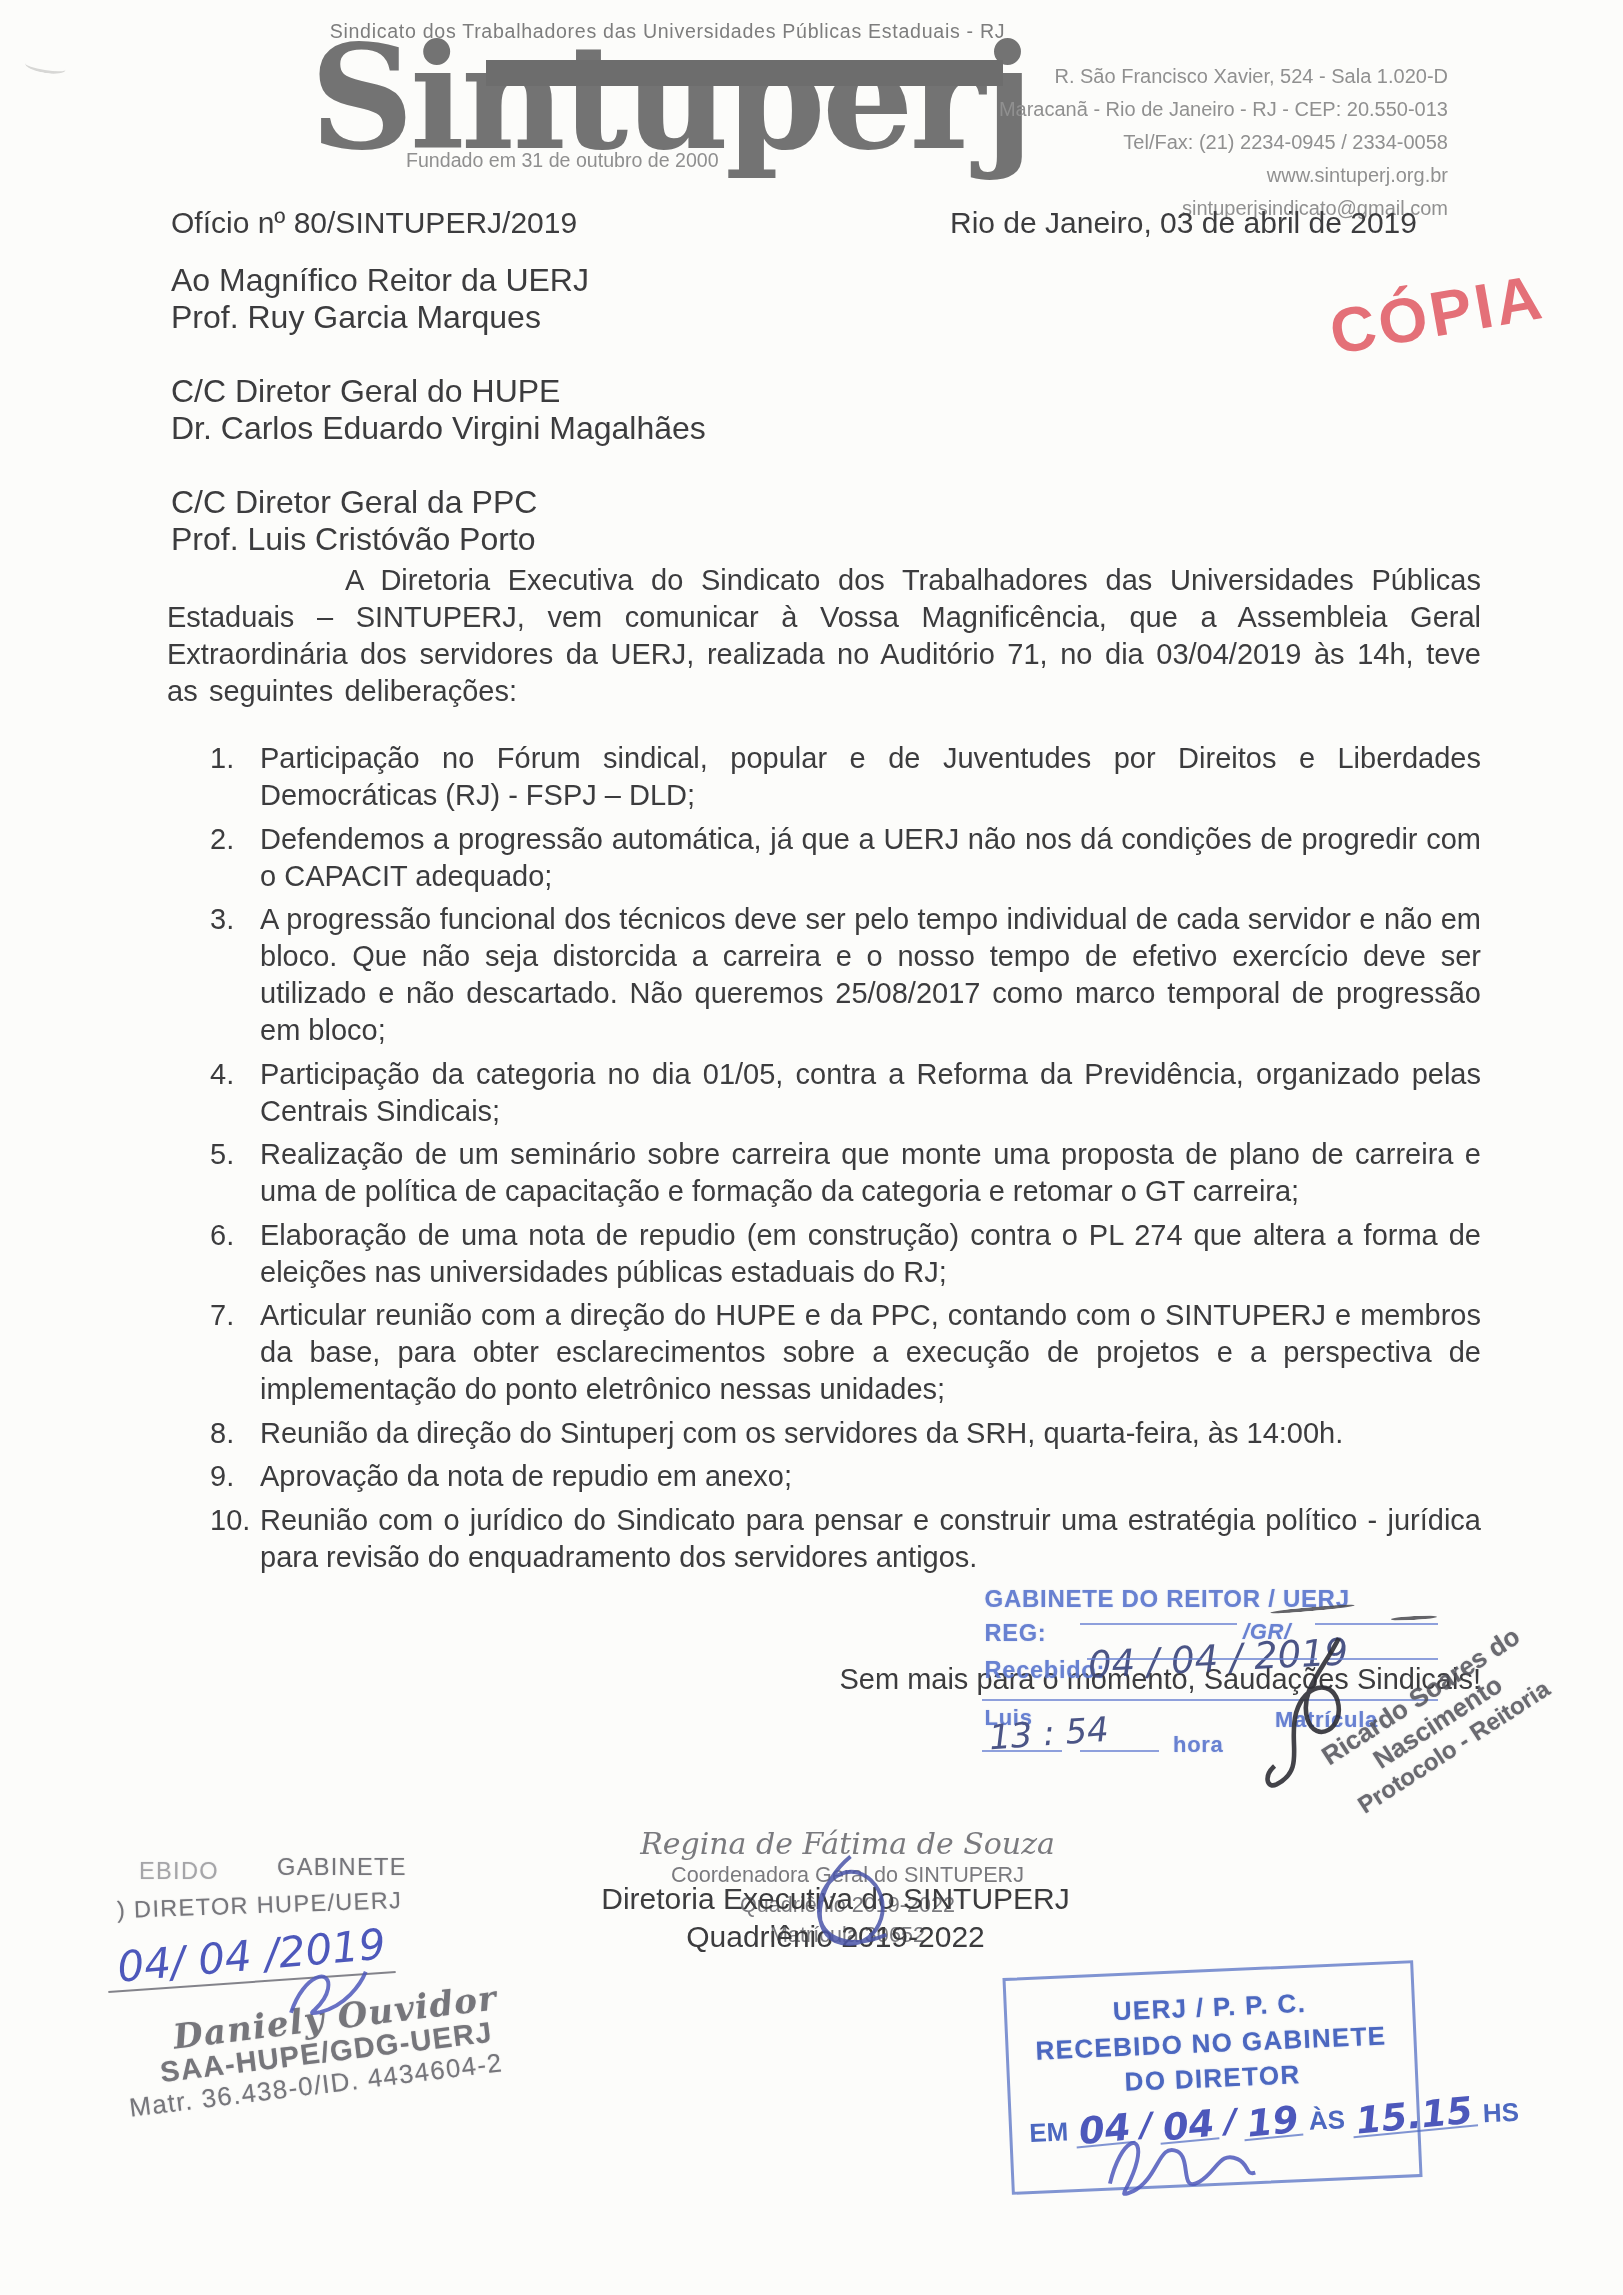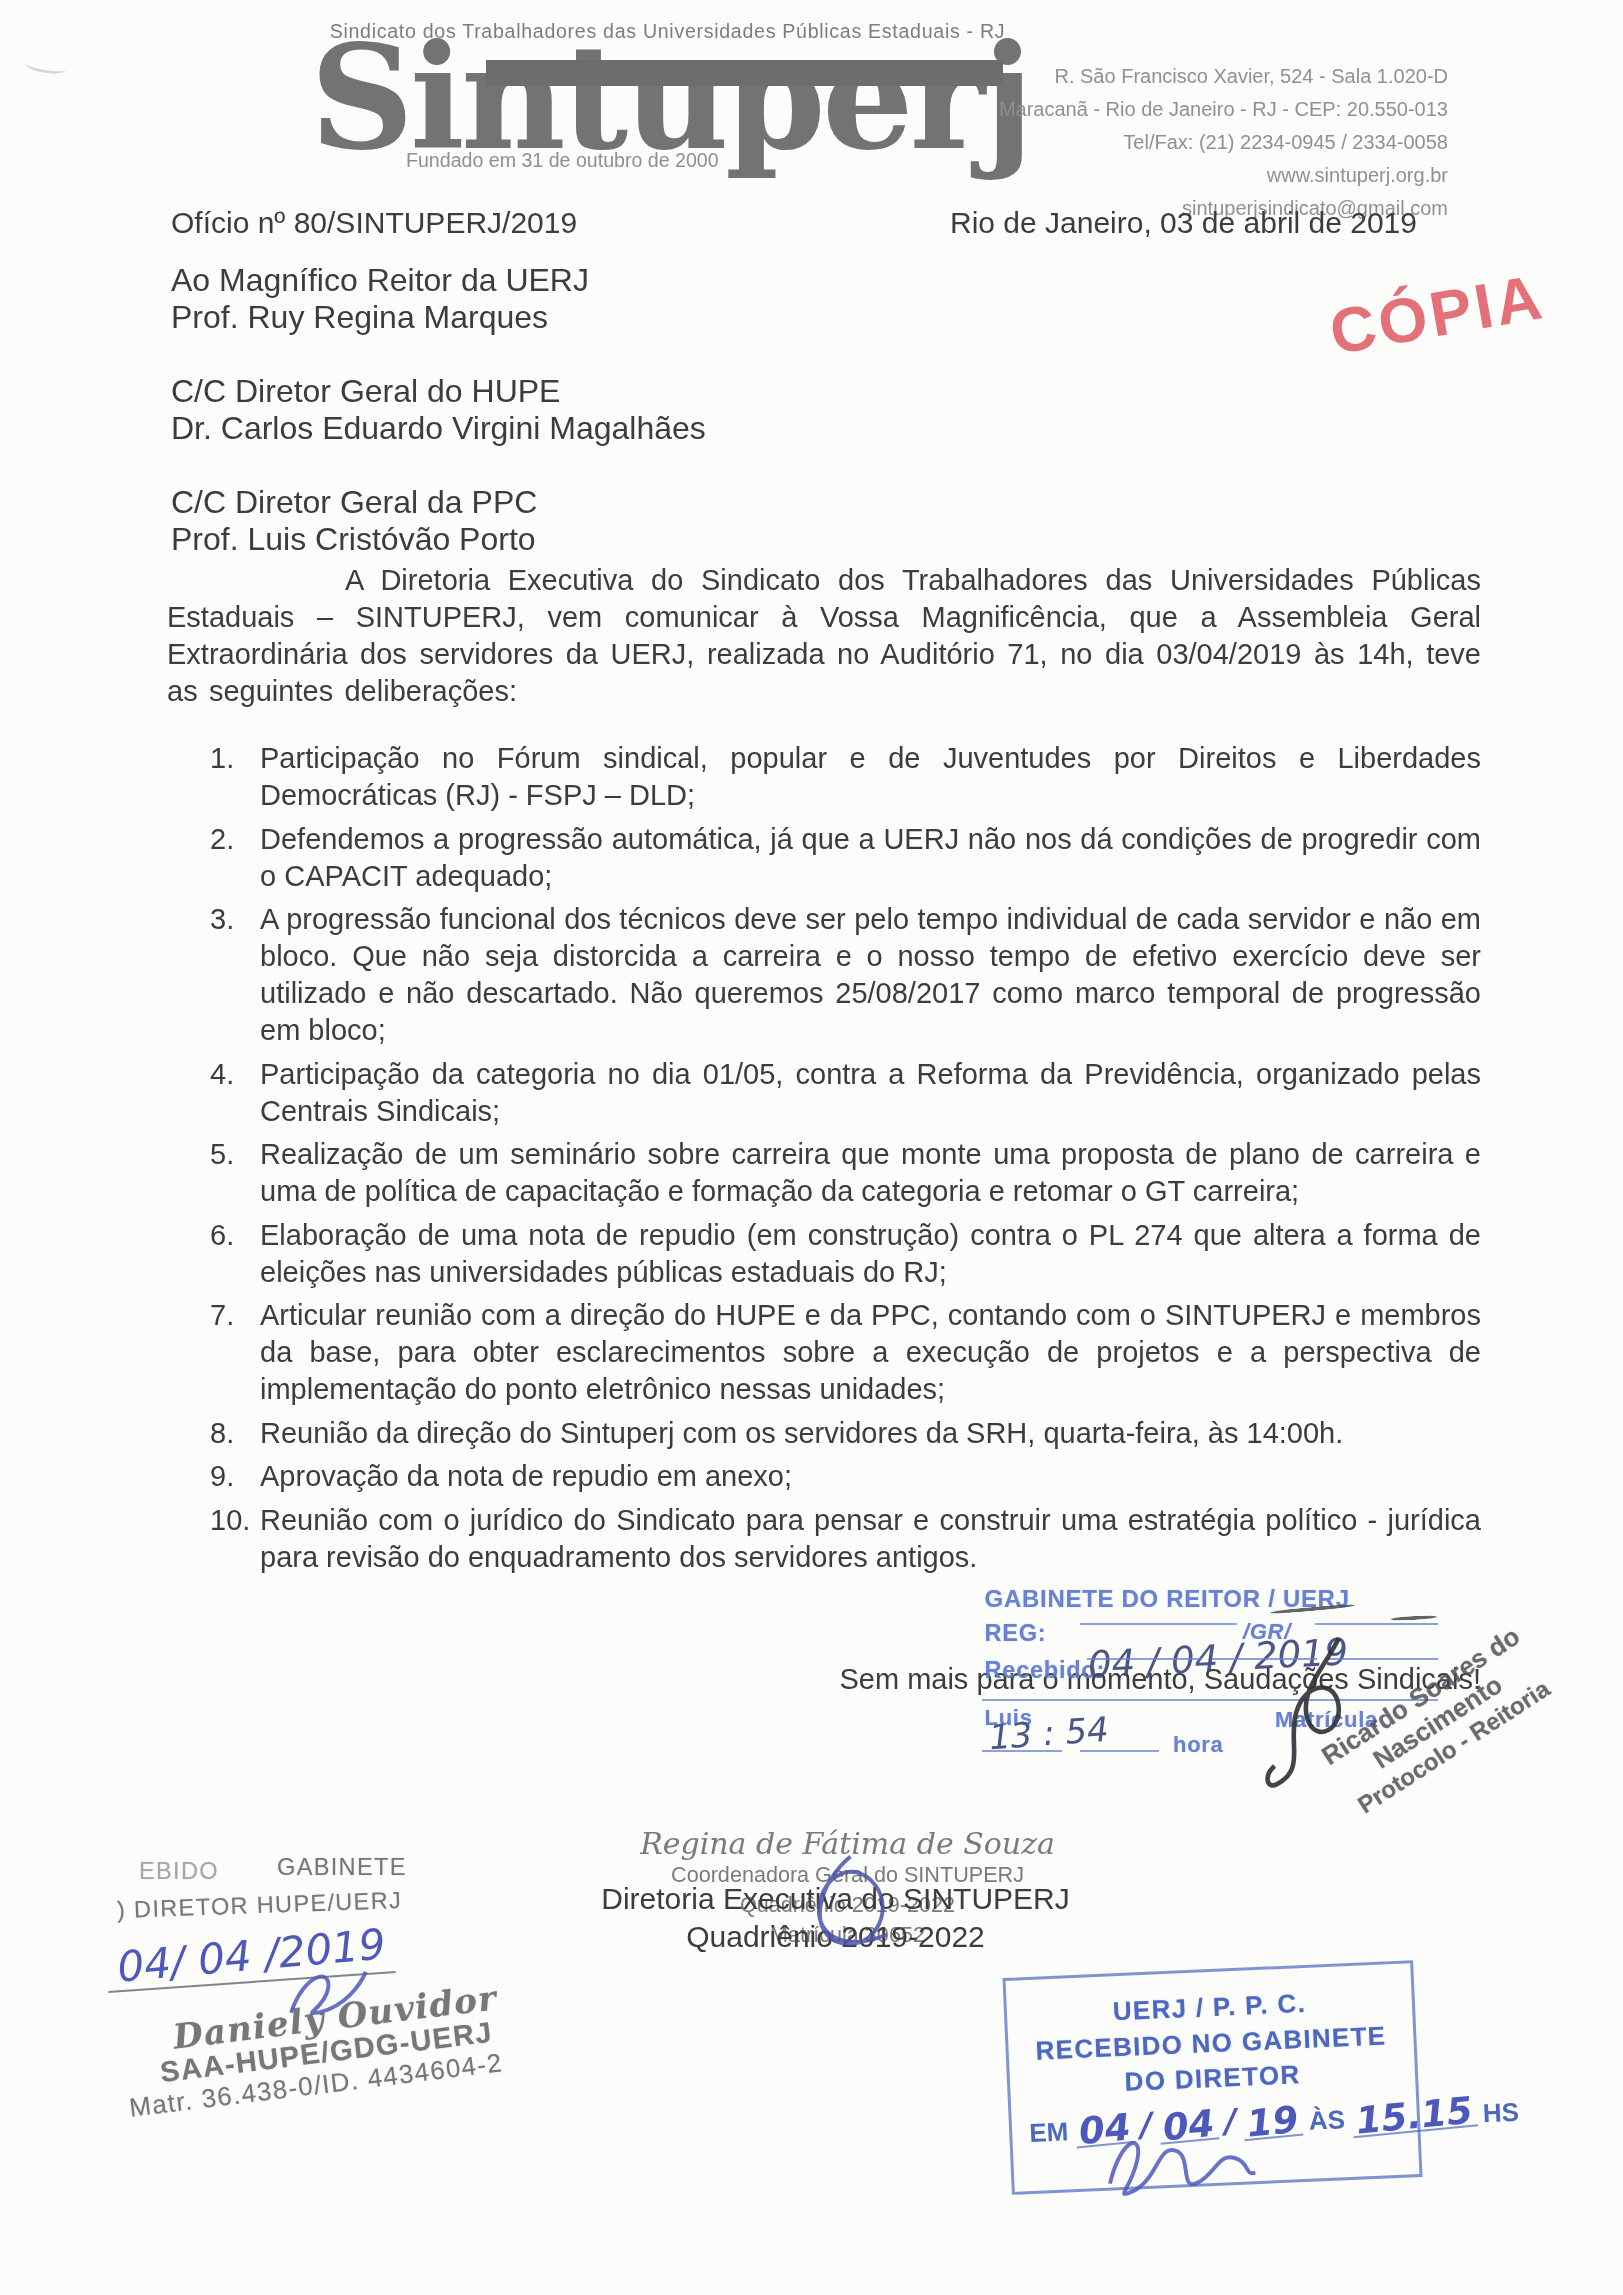--- a/index.html
+++ b/index.html
@@ -113,21 +113,21 @@
     </div>
 
   <div class="oficio">Ofício nº 80/SINTUPERJ/2019</div>
   <div class="citydate">Rio de Janeiro, 03 de abril de 2019</div>
 
   <div class="copia">CÓPIA</div>
 
   <div class="recipients">
 
   <div class="recip">Ao Magnífico Reitor da UERJ</div>
-      <div class="recip">Prof. Ruy Regina Marques</div>
+      <div class="recip">Prof. Ruy Garcia Marques</div>
       <div class="recip">C/C Diretor Geral do HUPE</div>
       <div class="recip">Dr. Carlos Eduardo Virgini Magalhães</div>
       <div class="recip">C/C Diretor Geral da PPC</div>
       <div class="recip">Prof. Luis Cristóvão Porto</div>
     </div>
 
   <div class="letter-body">
     <p class="intro">A Diretoria Executiva do Sindicato dos Trabalhadores das Universidades Públicas Estaduais – SINTUPERJ, vem comunicar à Vossa Magnificência, que a Assembleia Geral Extraordinária dos servidores da UERJ, realizada no Auditório 71, no dia 03/04/2019 às 14h, teve as seguintes deliberações:</p>
     <ol class="dlist">
 

